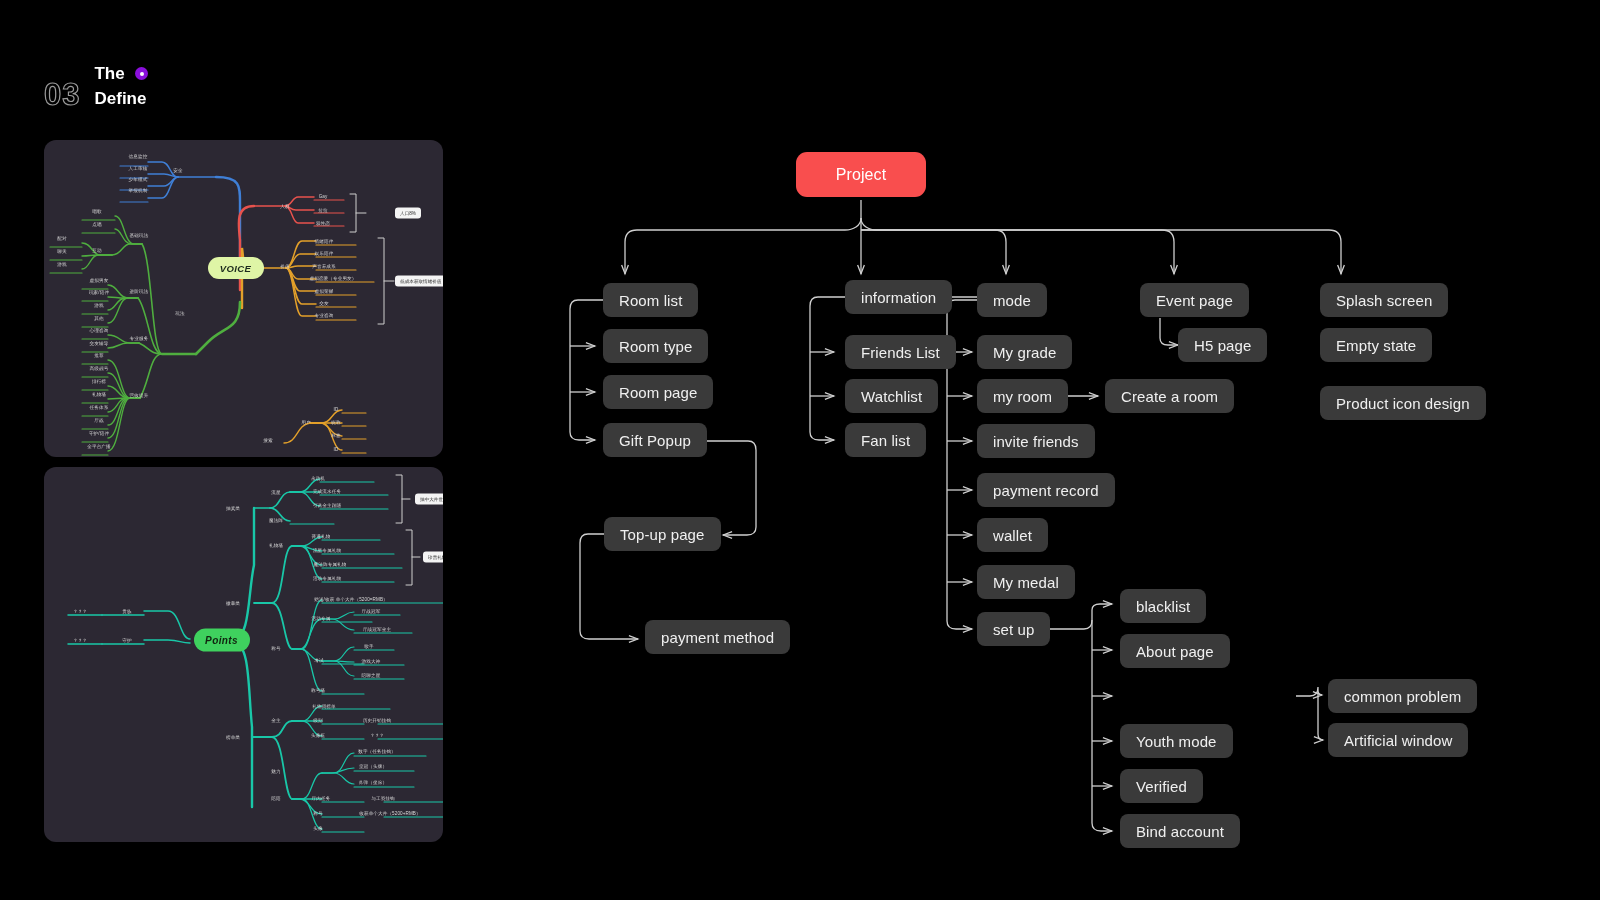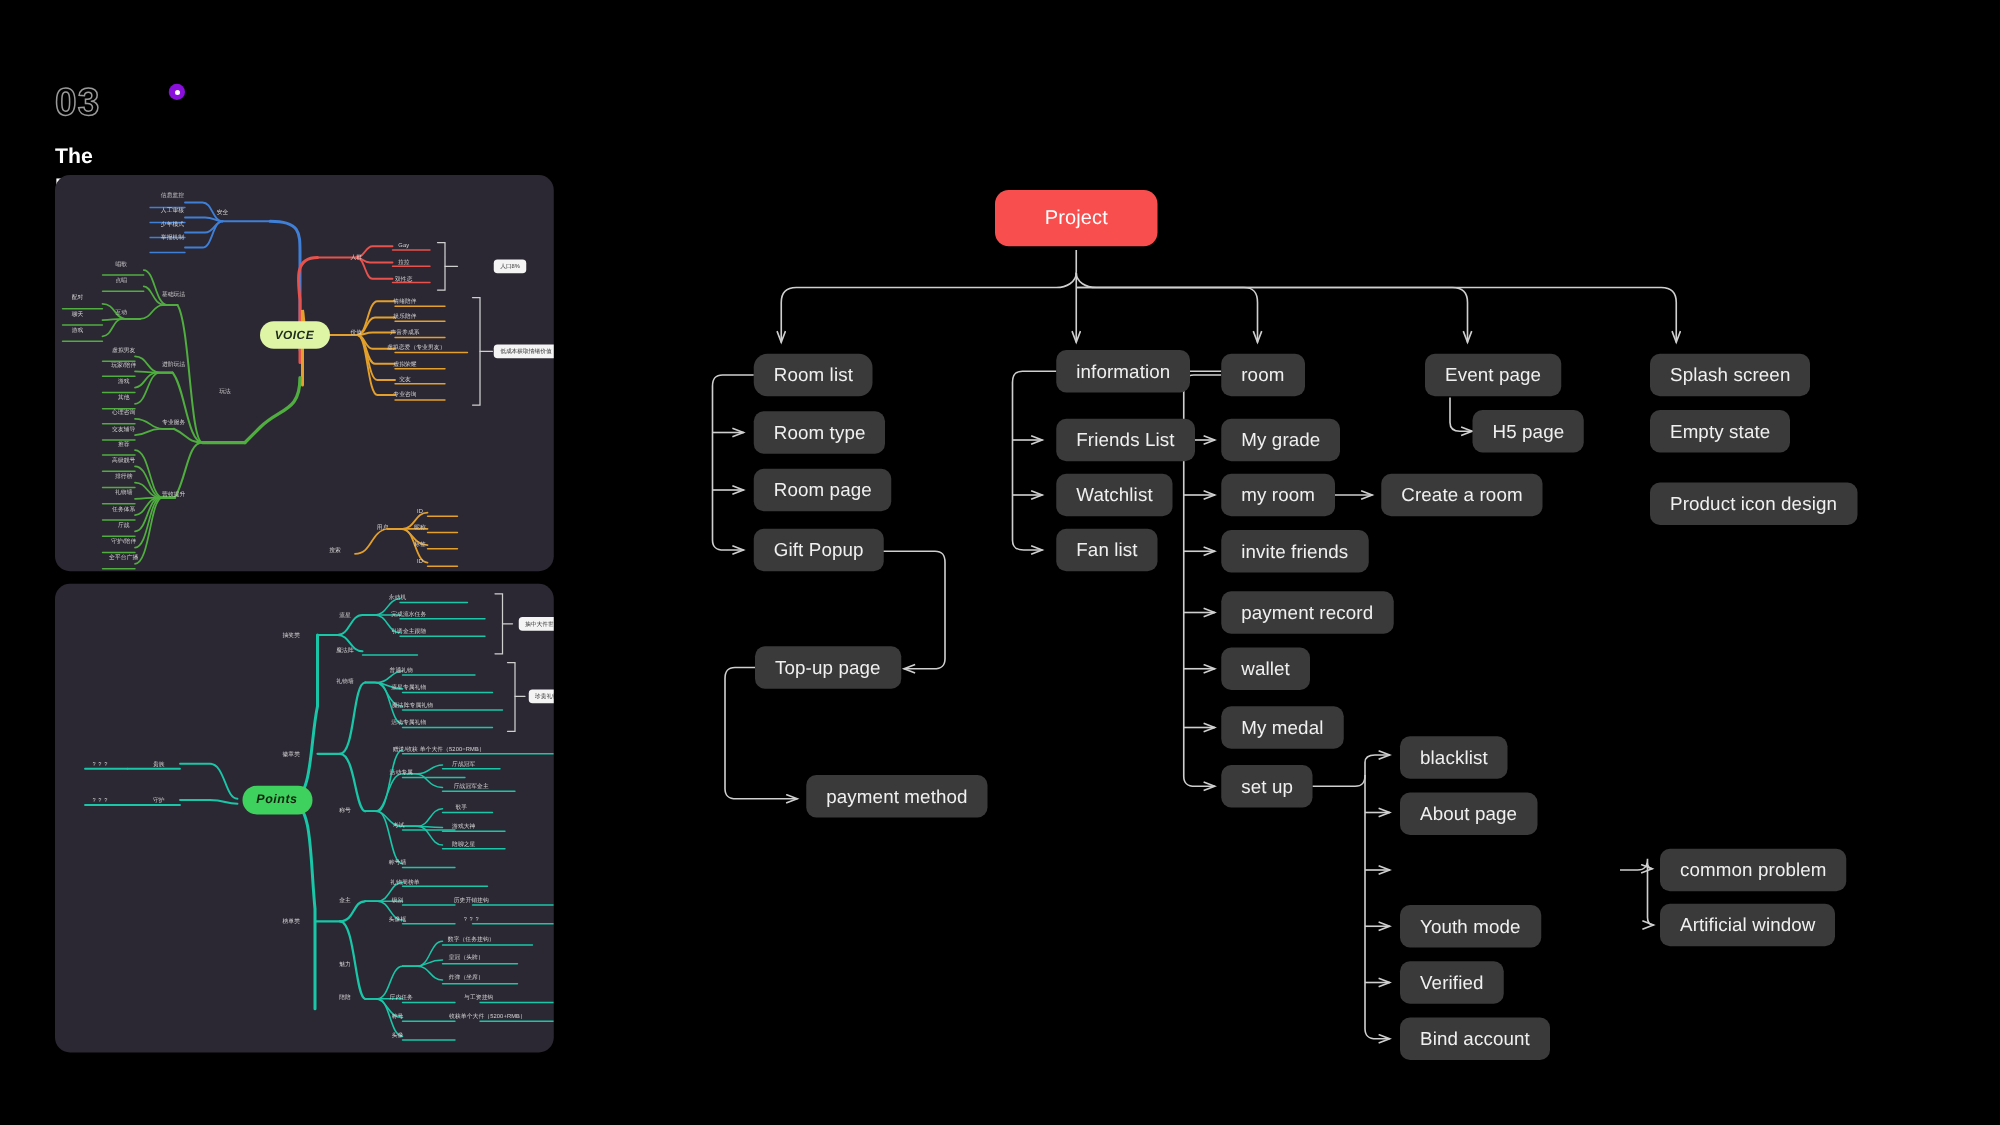--- a/index.html
+++ b/index.html
@@ -5,21 +5,21 @@
   * { box-sizing: border-box; margin: 0; padding: 0; }
   html, body {
     width: 1600px; height: 900px;
     background: #000000;
     font-family: "Liberation Sans", sans-serif;
     overflow: hidden;
   }
   #stage { position: relative; width: 1600px; height: 900px; }
 
   
-  #header { position: absolute; left: 44px; top: 62px; display: flex; align-items: flex-start; gap: 14px; flex-direction: column; }
+  #header { position: absolute; left: 44px; top: 62px; display: flex; align-items: flex-end; gap: 14px; }
   #hdr-num {
     font-size: 31px; font-weight: 700; letter-spacing: 1px;
     color: transparent;
     -webkit-text-stroke: 1.2px #9a9a9a;
     line-height: 1.05;
     padding-top: 4px;
   }
   #hdr-title {
     font-size: 17px; font-weight: 700; color: #ffffff; line-height: 1.45;
     white-space: pre-line;
@@ -523,34 +523,34 @@
         <path d="M1092 729 H1112" marker-end="url(#ah)"></path>
         <path d="M1092 774 H1112" marker-end="url(#ah)"></path>
 
         <path d="M1296 684 H1310 C1316 684 1318 681 1318 675 V678 C1318 681 1319 683 1322 683" marker-end="url(#ah)"></path>
         <path d="M1318 680 V722 C1318 726 1320 728 1323 728" marker-end="url(#ah)"></path>
       </g>
     </svg>
 
     <div class="node root" style="left:796px; top:140px; width:130px;">Project</div>
 
-    <div class="node" style="left:603px; top:271px;border-radius:11px;">Room list</div>
+    <div class="node" style="left:603px; top:271px;">Room list</div>
     <div class="node" style="left:603px; top:317px;">Room type</div>
     <div class="node" style="left:603px; top:363px;">Room page</div>
     <div class="node" style="left:603px; top:411px;">Gift Popup</div>
 
     <div class="node" style="left:604px; top:505px;">Top-up page</div>
     <div class="node" style="left:645px; top:608px;text-align:right;">payment method</div>
 
     <div class="node" style="left:845px; top:268px;">information</div>
     <div class="node" style="left:845px; top:323px;">Friends List</div>
     <div class="node" style="left:845px; top:367px;">Watchlist</div>
     <div class="node" style="left:845px; top:411px;">Fan list</div>
 
-    <div class="node" style="left:977px; top:271px;">room</div>
+    <div class="node" style="left:977px; top:271px;">mode</div>
     <div class="node" style="left:977px; top:323px;">My grade</div>
     <div class="node" style="left:977px; top:367px;">my room</div>
     <div class="node" style="left:977px; top:412px;">invite friends</div>
     <div class="node" style="left:977px; top:461px;">payment record</div>
     <div class="node" style="left:977px; top:506px;">wallet</div>
     <div class="node" style="left:977px; top:553px;">My medal</div>
     <div class="node" style="left:977px; top:600px;">set up</div>
 
     <div class="node" style="left:1105px; top:367px;">Create a room</div>
 

